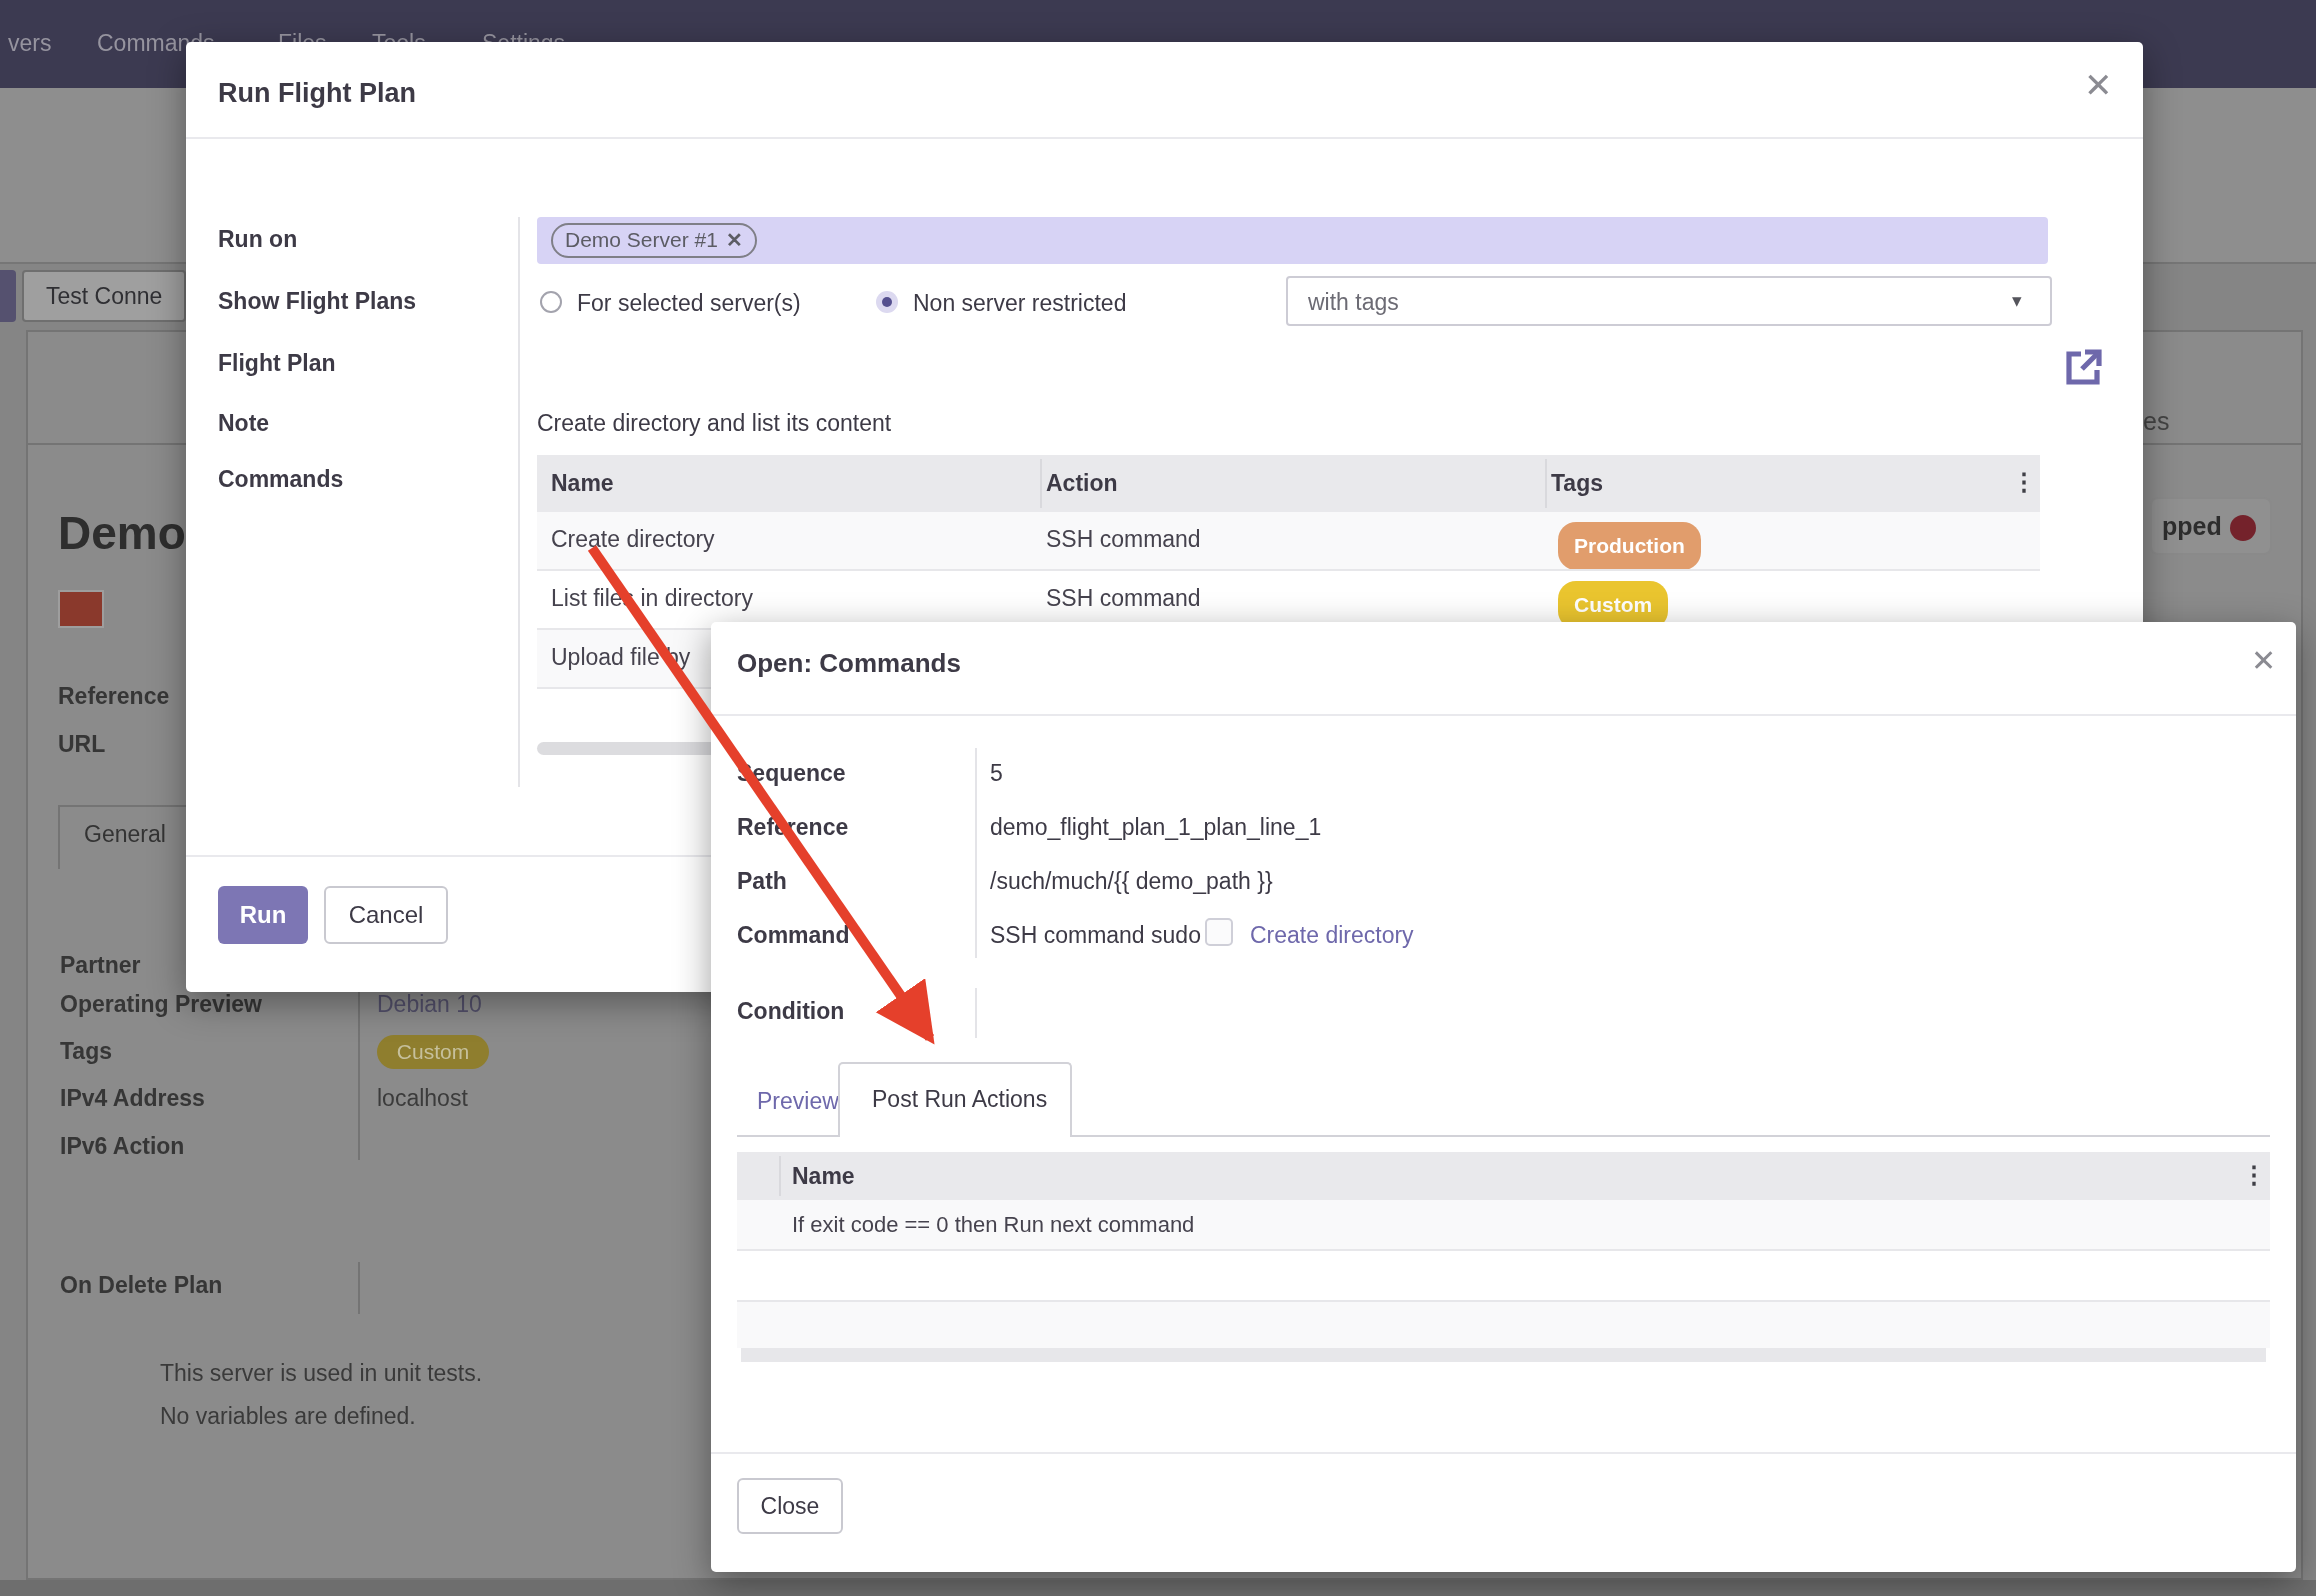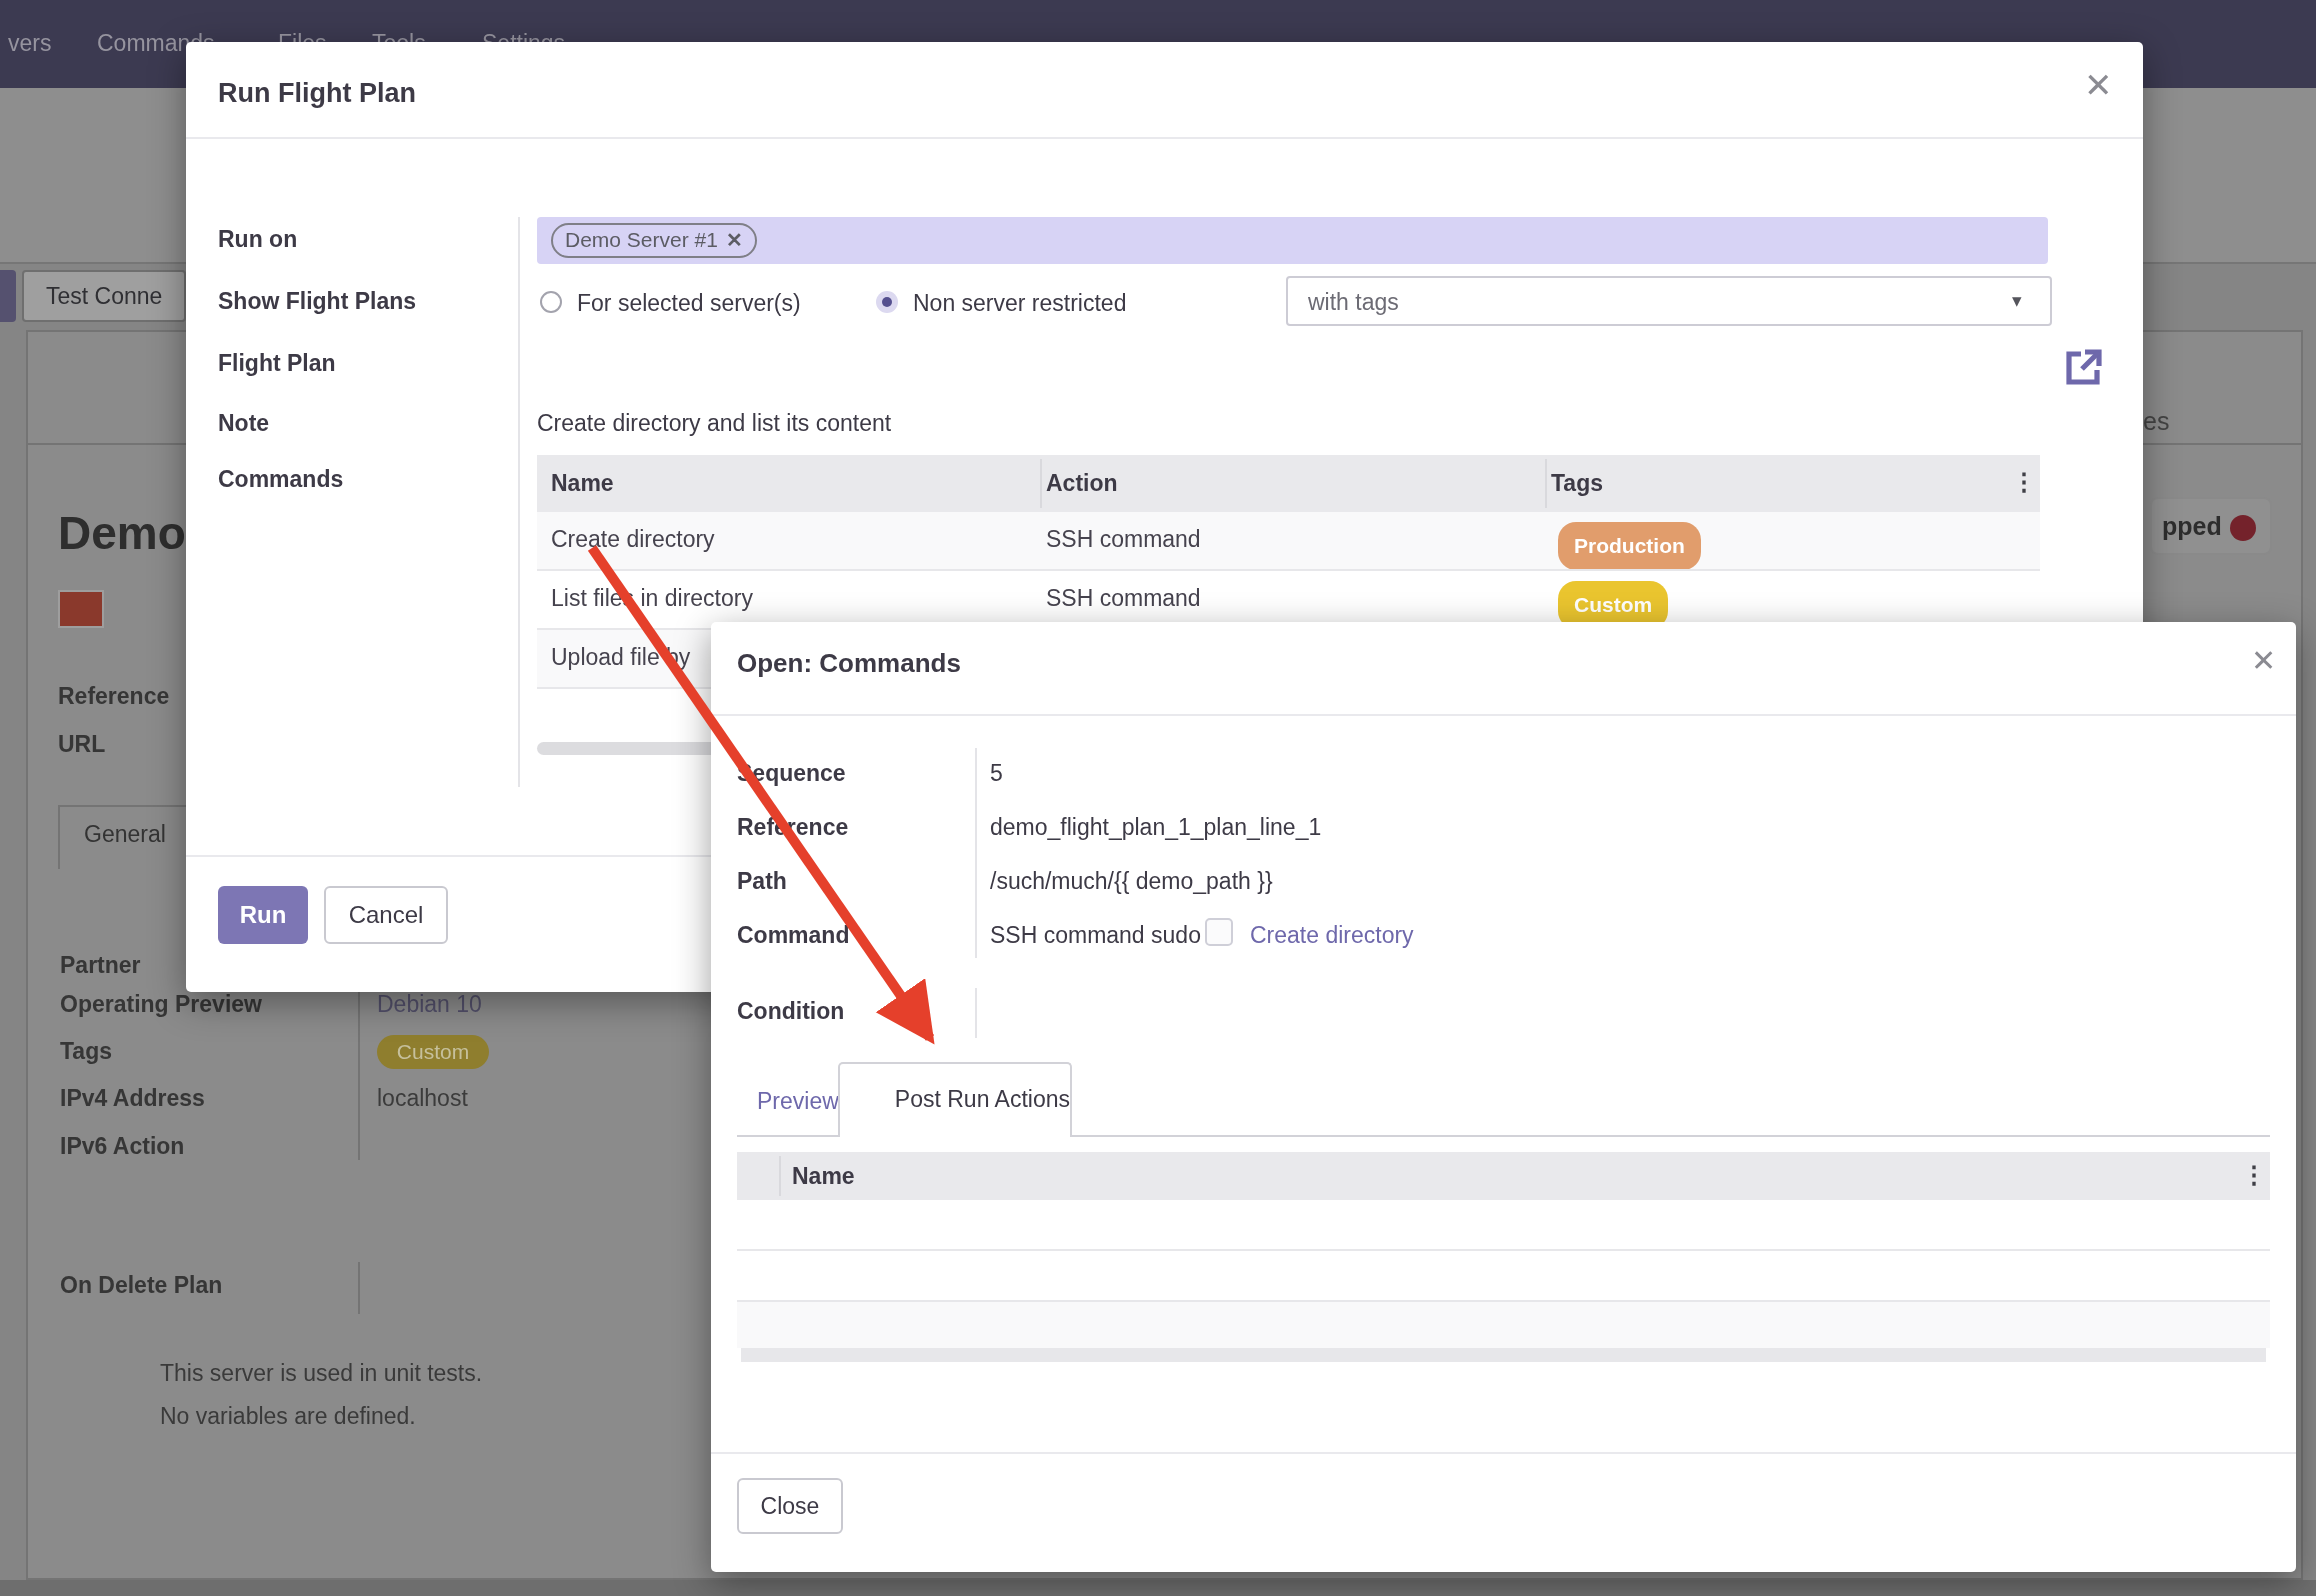--- a/index.html
+++ b/index.html
@@ -221,28 +221,31 @@
     <div class="abs f-val nowrap" style="left:279px;top:246px;">/such/much/{{ demo_path }}</div>
     <div class="abs f-val nowrap" style="left:279px;top:300px;">SSH command sudo</div>
     <span class="abs checkbox" style="left:494px;top:296px;"></span>
     <div class="abs link nowrap" style="left:539px;top:300px;">Create directory</div>
 
     <div class="abs f-label nowrap" style="left:26px;top:376px;">Condition</div>
     <div class="abs vline" style="left:264px;top:366px;height:50px;"></div>
 
     <div class="abs hline" style="left:26px;top:513px;width:1533px;border-top-color:#d2d2d8;"></div>
     <div class="abs tab-inactive nowrap" style="left:46px;top:466px;">Preview</div>
-    <div class="abs tab-active" style="left:127px;top:440px;width:234px;height:75px;text-align:right;">
+    <div class="abs tab-active" style="left:127px;top:440px;width:234px;height:75px;">
       <span>Post Run Actions</span>
     </div>
 
     <div class="abs tbl-head" style="left:26px;top:530px;width:1533px;height:48px;">
       <span class="abs" style="left:42px;top:4px;height:40px;border-left:2px solid #d9d9dd;"></span>
       <span class="abs th nowrap" style="left:55px;top:11px;">Name</span>
       <span class="abs kebab" style="left:1505px;top:9px;">⋮</span>
+    </div>
+    <div class="abs" style="left:26px;top:578px;width:1533px;height:49px;background:#f9f9fa;">
+      <span class="abs td nowrap" style="left:55px;top:12px;font-size:22px;">If exit code == 0 then Run next command</span>
     </div>
     <div class="abs rowline" style="left:26px;top:627px;width:1533px;"></div>
     <div class="abs rowline" style="left:26px;top:678px;width:1533px;"></div>
     <div class="abs" style="left:26px;top:680px;width:1533px;height:46px;background:#f9f9fa;"></div>
 
     <div class="abs greybar" style="left:30px;top:726px;width:1525px;height:14px;"></div>
 
     <div class="abs hline" style="left:0;top:830px;width:1585px;"></div>
     <div class="abs btn btn-plain" style="left:26px;top:856px;width:106px;height:56px;line-height:52px;font-size:23px;">Close</div>
   </div>

